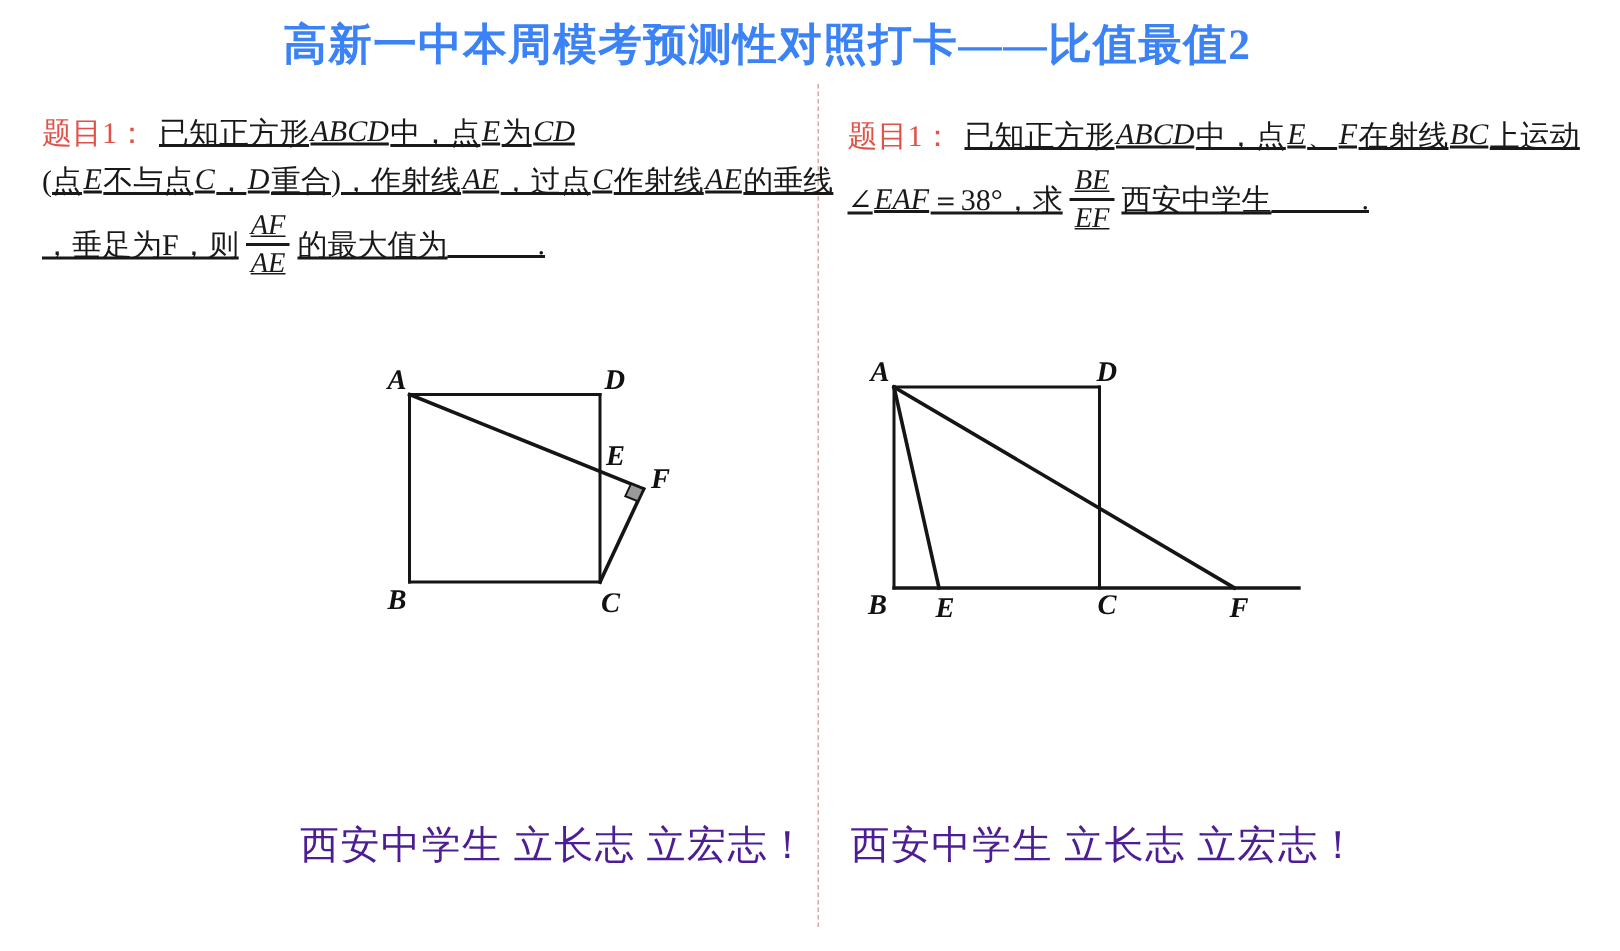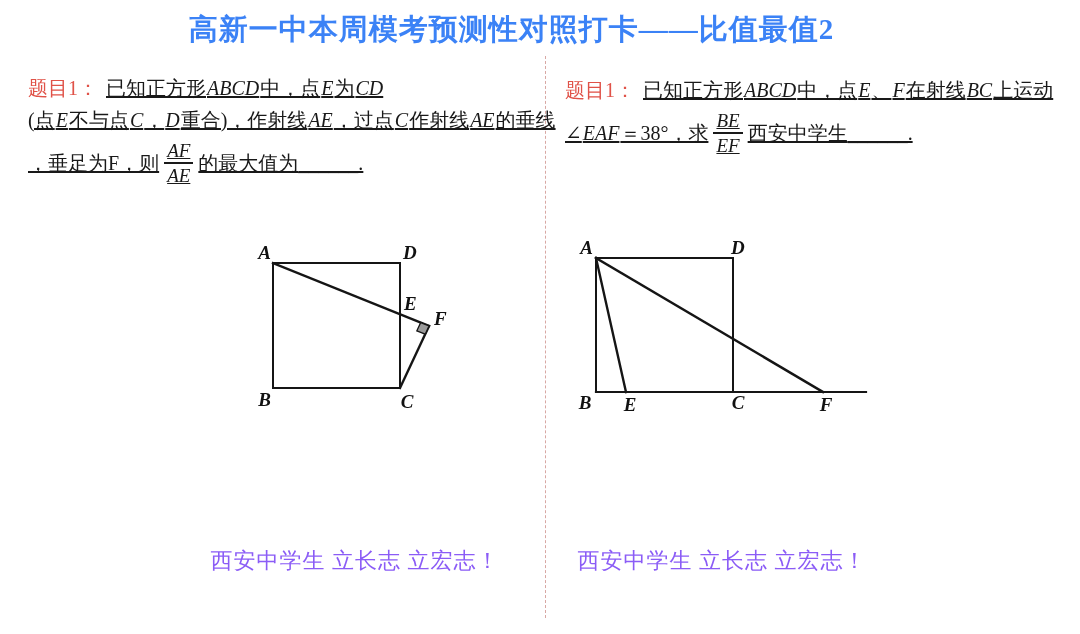--- a/index.html
+++ b/index.html
@@ -26,22 +26,22 @@
   .plabel{color:#e05248;margin-right:8px;}
   .rich{display:inline-flex;align-items:center;text-decoration:underline;}
   .lat{font-style:italic;padding:0 1px;}
   .frac{
     display:inline-flex;flex-direction:column;align-items:center;
     margin:0 5px;font-style:italic;line-height:1;
   }
   .fnum,.fden{font-size:19px;padding:2px 3px;}
   .fbar{align-self:stretch;height:2px;background:#1a1a1a;}
   .watermark{
-    position:absolute;top:546px;font-size:22px;
-    color:#8b5cf6;letter-spacing:1px;white-space:nowrap;
+    position:absolute;top:546px;font-size:26px;
+    color:#4c1d95;letter-spacing:1px;white-space:nowrap;
   }
   .wm-left{left:200px;width:310px;text-align:center;}
   .wm-right{left:567px;width:310px;text-align:center;}
   .overlay{position:absolute;left:0;top:0;width:1080px;height:634px;pointer-events:none;}
   .dlabel{
     font-family:"Liberation Serif","DejaVu Serif",serif;
     font-size:19px;font-weight:bold;font-style:italic;fill:#111111;
   }
 </style>
 </head>

